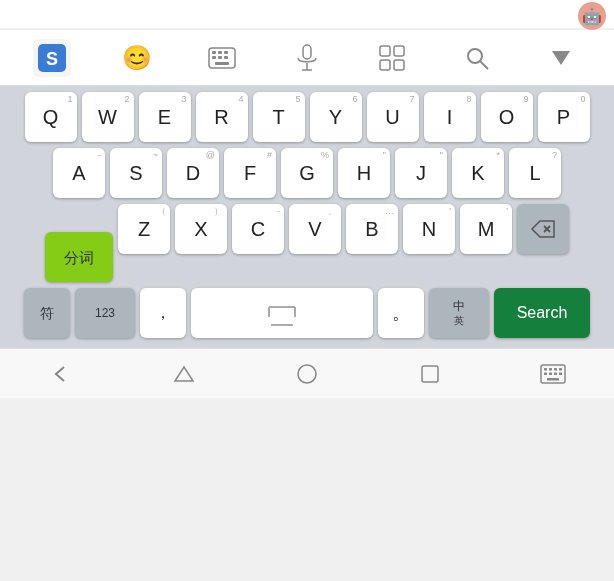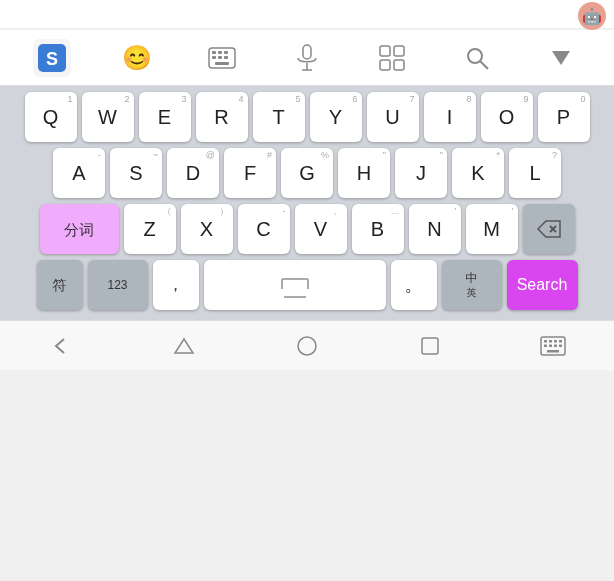--- a/index.html
+++ b/index.html
@@ -105,22 +105,22 @@
     .key-special {
       height: 50px;
     }
 
     .key-sym { width: 46px; }
     .key-123 { width: 60px; }
     .key-comma { width: 46px; }
     .key-period { width: 46px; }
     .key-cn { width: 60px; background: #adb5bd; }
     .key-search {
-      width: 71px;
-      background: #d946ef;
+      width: 96px;
+      background: #15803d;
       border-radius: 6px;
       color: #fff;
       font-size: 16px;
       font-weight: 500;
       display: flex;
       align-items: center;
       justify-content: center;
       cursor: pointer;
       box-shadow: 0 1px 3px rgba(0,0,0,0.3);
       height: 50px;
@@ -168,23 +168,24 @@
     
     svg { display: block; }
 
     
     .key-cn-main {
       font-size: 15px;
       color: #333;
     }
 
     .key-fenci {
-      width: 79px;
-      height: 50px;
-      background: #f0abfc;
+      width: 68px;
+      height: 50px;
+      background: #84cc16;
+      margin-top: 28px;
     }
 
     .key-fenci .key-main {
       font-size: 15px;
       color: #333;
     }
 
   </style>
 </head>
 <body>

